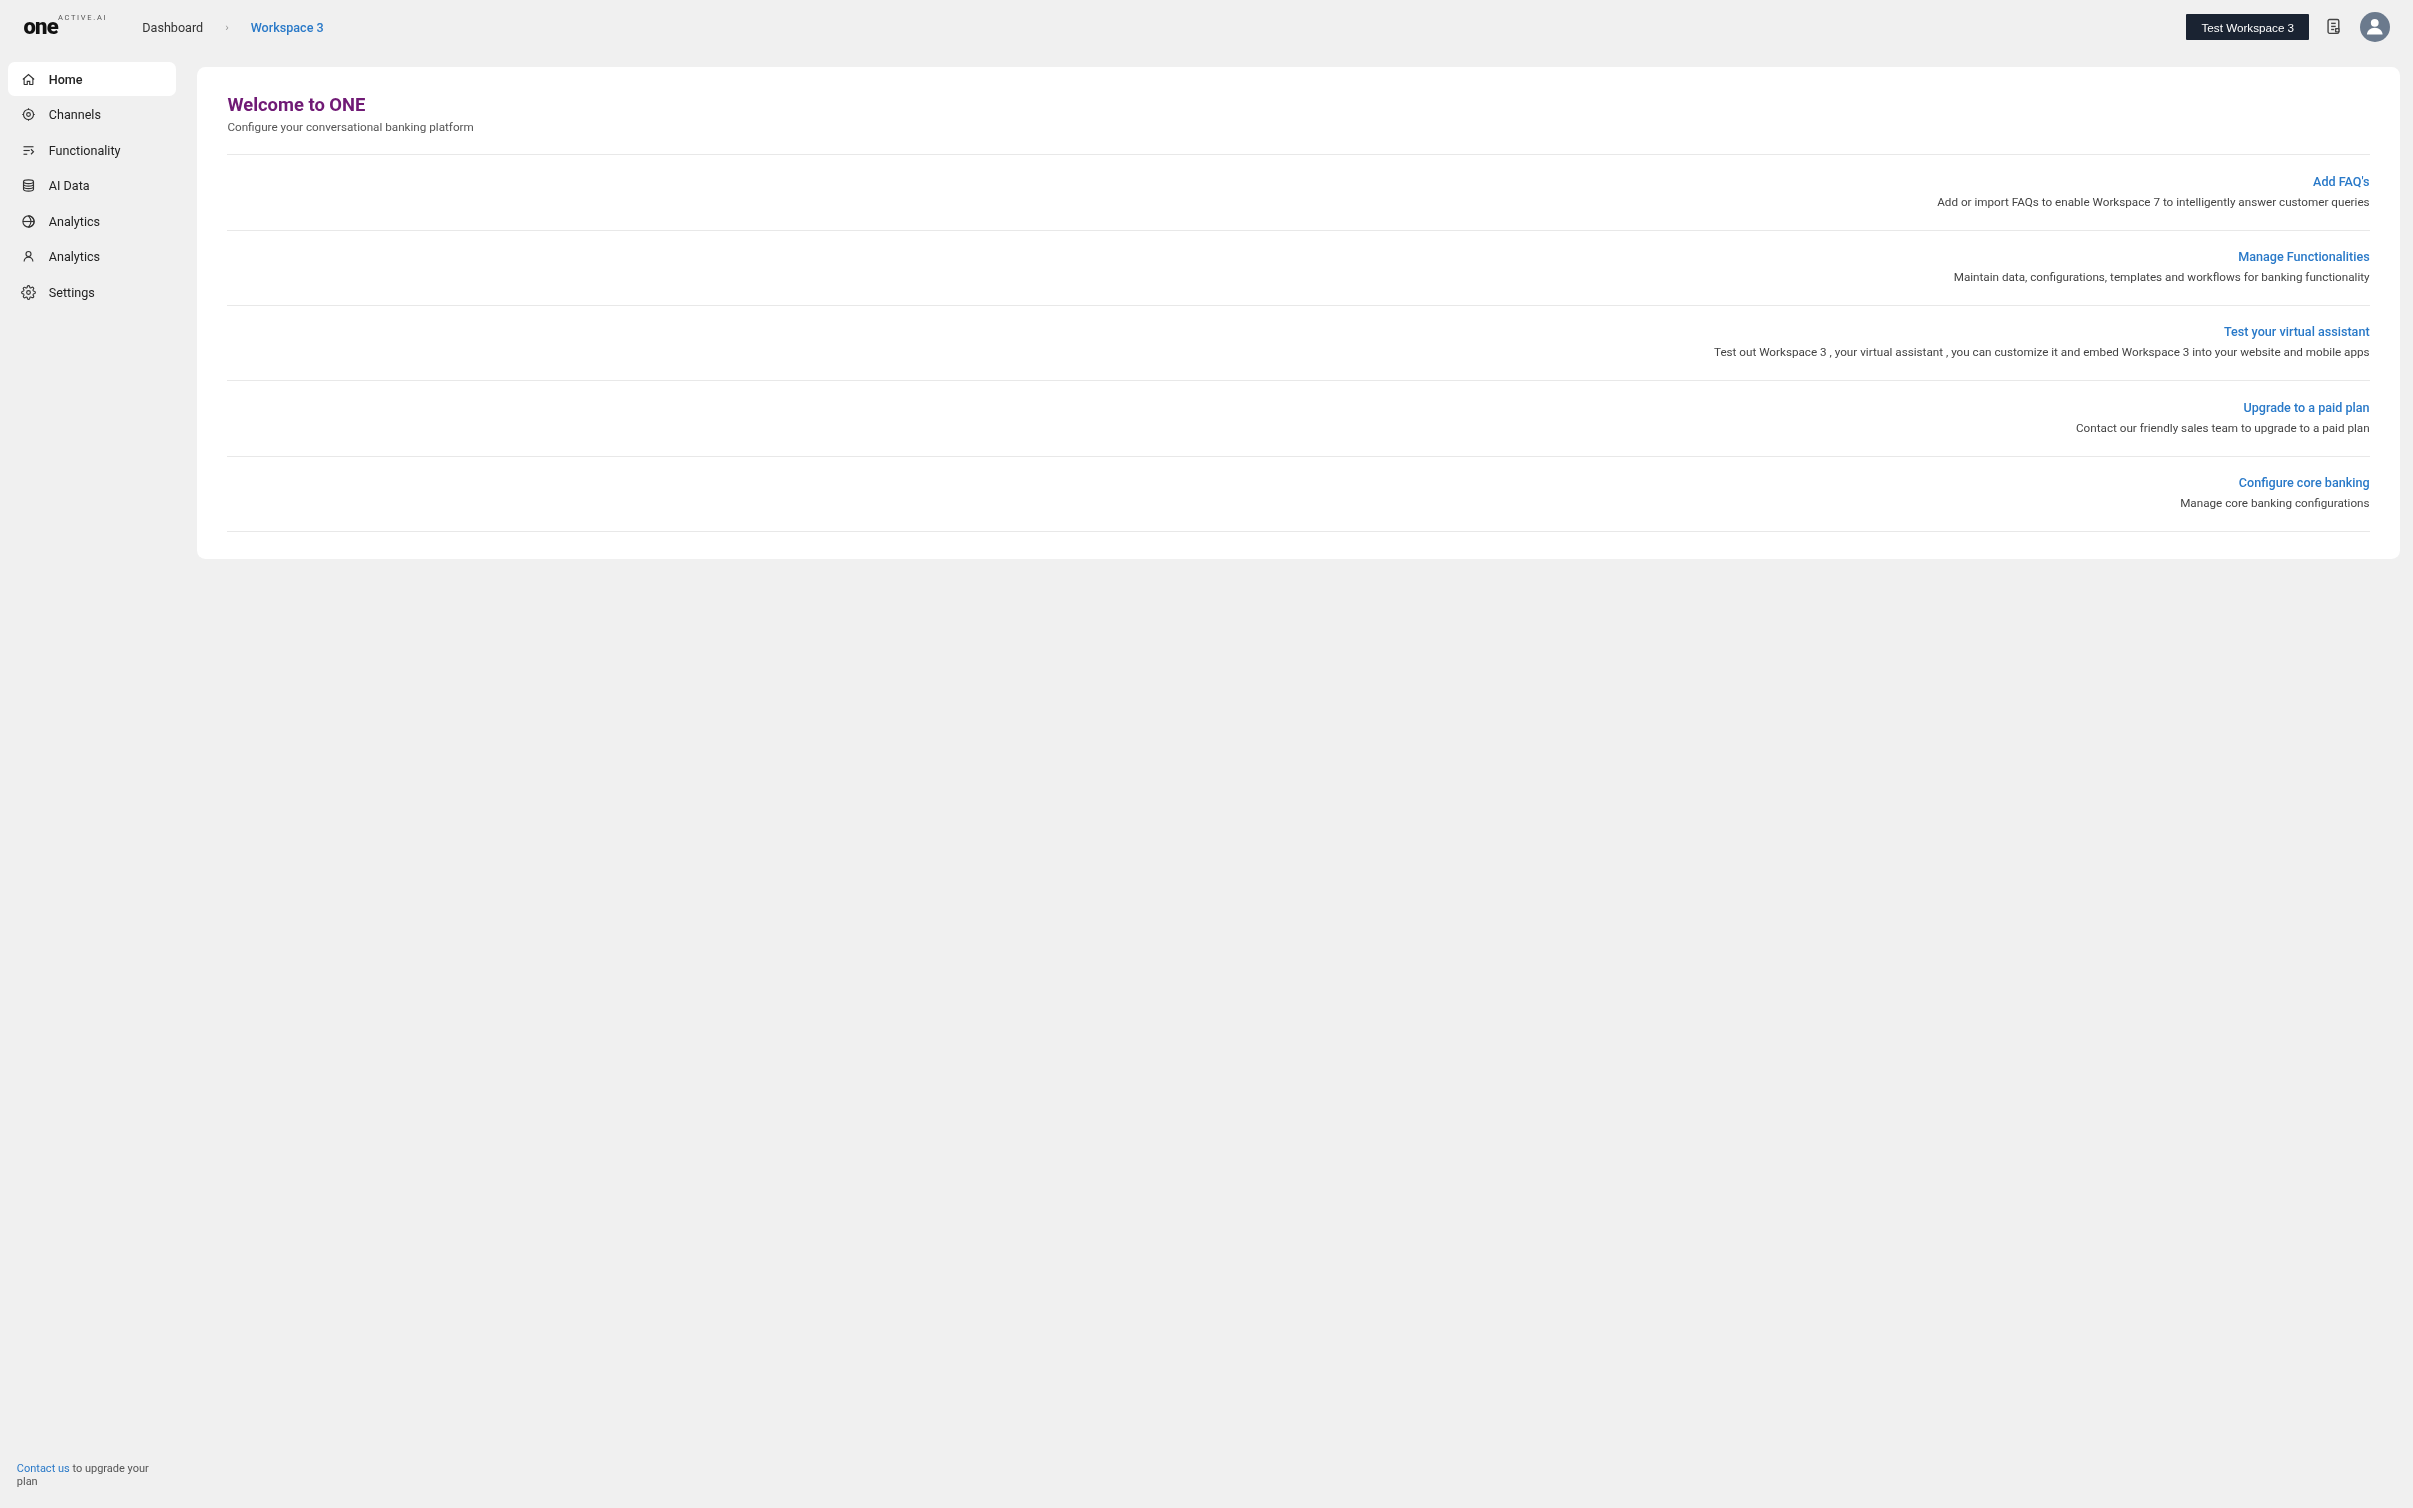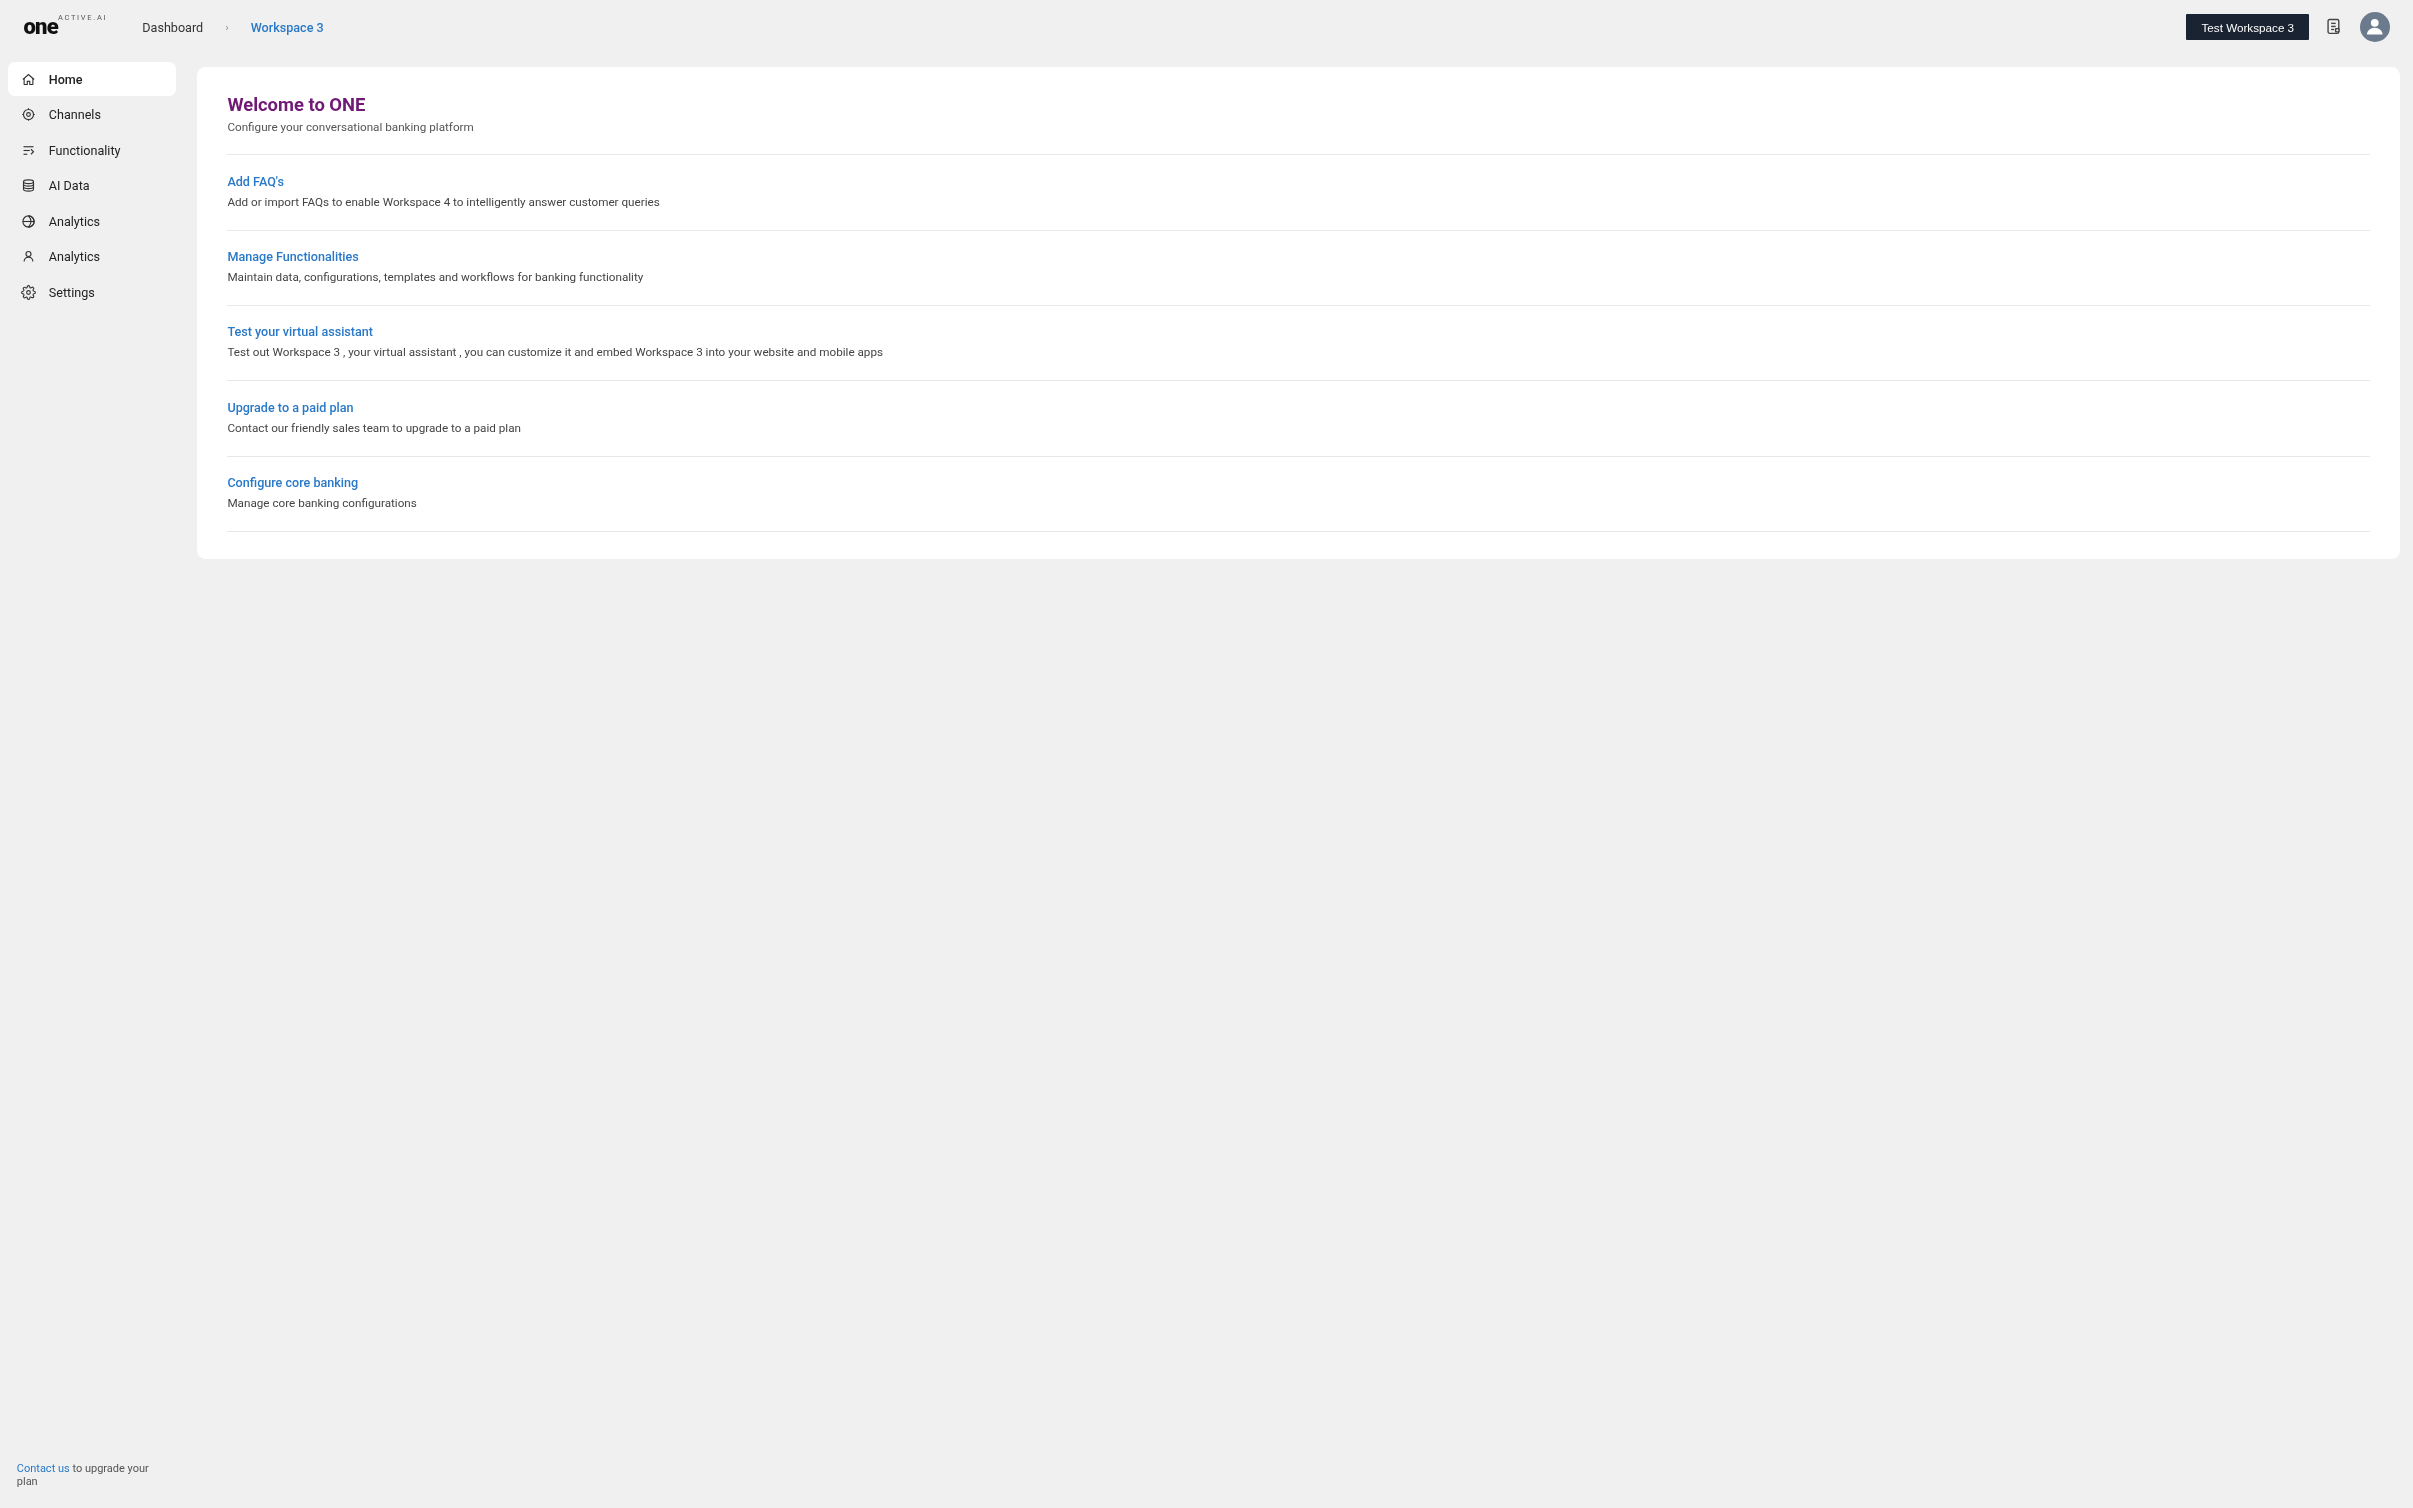--- a/index.html
+++ b/index.html
@@ -187,20 +187,21 @@
     .content-subtitle {
       font-size: 11.7px;
       color: #555;
       margin-bottom: 20px;
     }
 
     
     .section-item {
       border-top: 0.8px solid #e8e8e8;
       padding: 18.4px 0;
+      text-align: right;
     }
     .section-item:last-child {
       border-bottom: 0.8px solid #e8e8e8;
     }
     .section-link {
       font-size: 12.6px;
       color: #2979c8;
       font-weight: 500;
       cursor: pointer;
       margin-bottom: 5px;
@@ -340,21 +341,21 @@
     </div>
   </div>
 
   <div class="content">
     <div class="content-card">
       <h1 class="content-title">Welcome to ONE</h1>
       <p class="content-subtitle">Configure your conversational banking platform</p>
 
       <div class="section-item">
         <div class="section-link">Add FAQ's</div>
-        <p class="section-desc">Add or import FAQs to enable Workspace 4 to intelligently answer customer queries</p>
+        <p class="section-desc">Add or import FAQs to enable Workspace 7 to intelligently answer customer queries</p>
       </div>
 
       <div class="section-item">
         <div class="section-link">Manage Functionalities</div>
         <p class="section-desc">Maintain data, configurations, templates and workflows for banking functionality</p>
       </div>
 
       <div class="section-item">
         <div class="section-link">Test your virtual assistant</div>
         <p class="section-desc">Test out Workspace 3 , your virtual assistant , you can customize it and embed Workspace 3 into your website and mobile apps</p>

